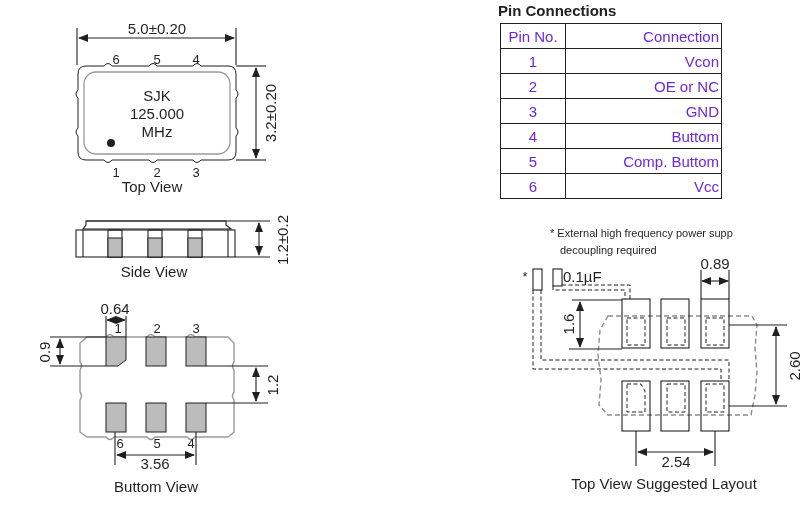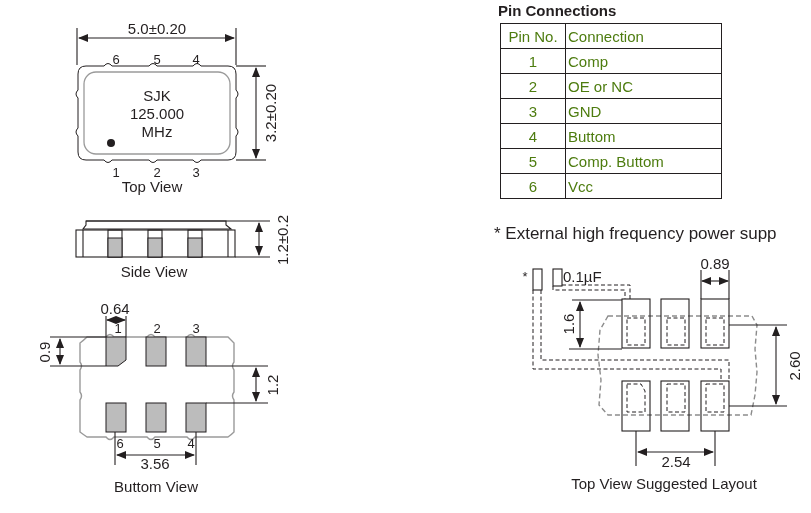--- a/index.html
+++ b/index.html
@@ -8,40 +8,40 @@
   svg { position:absolute; left:0; top:0; }
   .t { font-family:"Liberation Sans", sans-serif; fill:#231f20; }
   .ln { stroke:#231f20; stroke-width:1.1; fill:none; }
   .pkg { stroke:#231f20; stroke-width:1; fill:#ffffff; }
   .pkg2 { stroke:#9a9a9a; stroke-width:1.3; fill:none; }
   .pad { fill:#bcbcbc; stroke:#231f20; stroke-width:1; }
   .dash { stroke:#231f20; stroke-width:1; fill:none; stroke-dasharray:4 2.5; }
   .gdash { stroke:#8c8c8c; stroke-width:1.4; fill:none; stroke-dasharray:5 3; }
   .arrow { fill:#231f20; }
   .tbl { position:absolute; left:500px; top:23px; border-collapse:collapse; }
-  .tbl td { border:1px solid #231f20; font-size:15px; height:24px; padding:0 2px; color:#4d7c0f; }
+  .tbl td { border:1px solid #231f20; font-size:15px; height:24px; padding:0 2px; color:#6d28d9; }
   .tbl td.c1 { width:60px; text-align:center; }
-  .tbl td.c2 { width:151px; text-align:left; }
+  .tbl td.c2 { width:151px; text-align:right; }
   .tbl tr td:first-child { border-left:1px solid #231f20; }
   .ttl { position:absolute; left:498px; top:2px; font-size:15px; font-weight:bold; }
-  .note { position:absolute; left:494px; top:225px; font-size:17px; line-height:17px; white-space:nowrap; }
+  .note { position:absolute; left:550px; top:225px; font-size:11px; line-height:17px; white-space:nowrap; }
 </style>
 </head>
 <body>
 
 <div class="ttl">Pin Connections</div>
 <table class="tbl">
   <tbody>
       <tr>
     <td class="c1">Pin No.</td>
     <td class="c2">Connection</td>
   </tr>
   <tr>
     <td class="c1">1</td>
-    <td class="c2">Comp</td>
+    <td class="c2">Vcon</td>
   </tr>
   <tr>
     <td class="c1">2</td>
     <td class="c2">OE or NC</td>
   </tr>
   <tr>
     <td class="c1">3</td>
     <td class="c2">GND</td>
   </tr>
   <tr>
@@ -54,20 +54,21 @@
   </tr>
   <tr>
     <td class="c1">6</td>
     <td class="c2">Vcc</td>
   </tr>
 </tbody>
   </table>
 
 <div class="note">
   <div>* External high frequency power supp</div>
+  <div style="padding-left:10px">decoupling required</div>
 </div>
 
 <svg width="811" height="513" viewBox="0 0 811 513">
   <defs>
     <marker id="ah" markerWidth="10" markerHeight="8" refX="9" refY="4" orient="auto-start-reverse" markerUnits="userSpaceOnUse">
       <path d="M0,0 L10,4 L0,8 Z" class="arrow"></path>
     </marker>
   </defs>
 
   <g>

